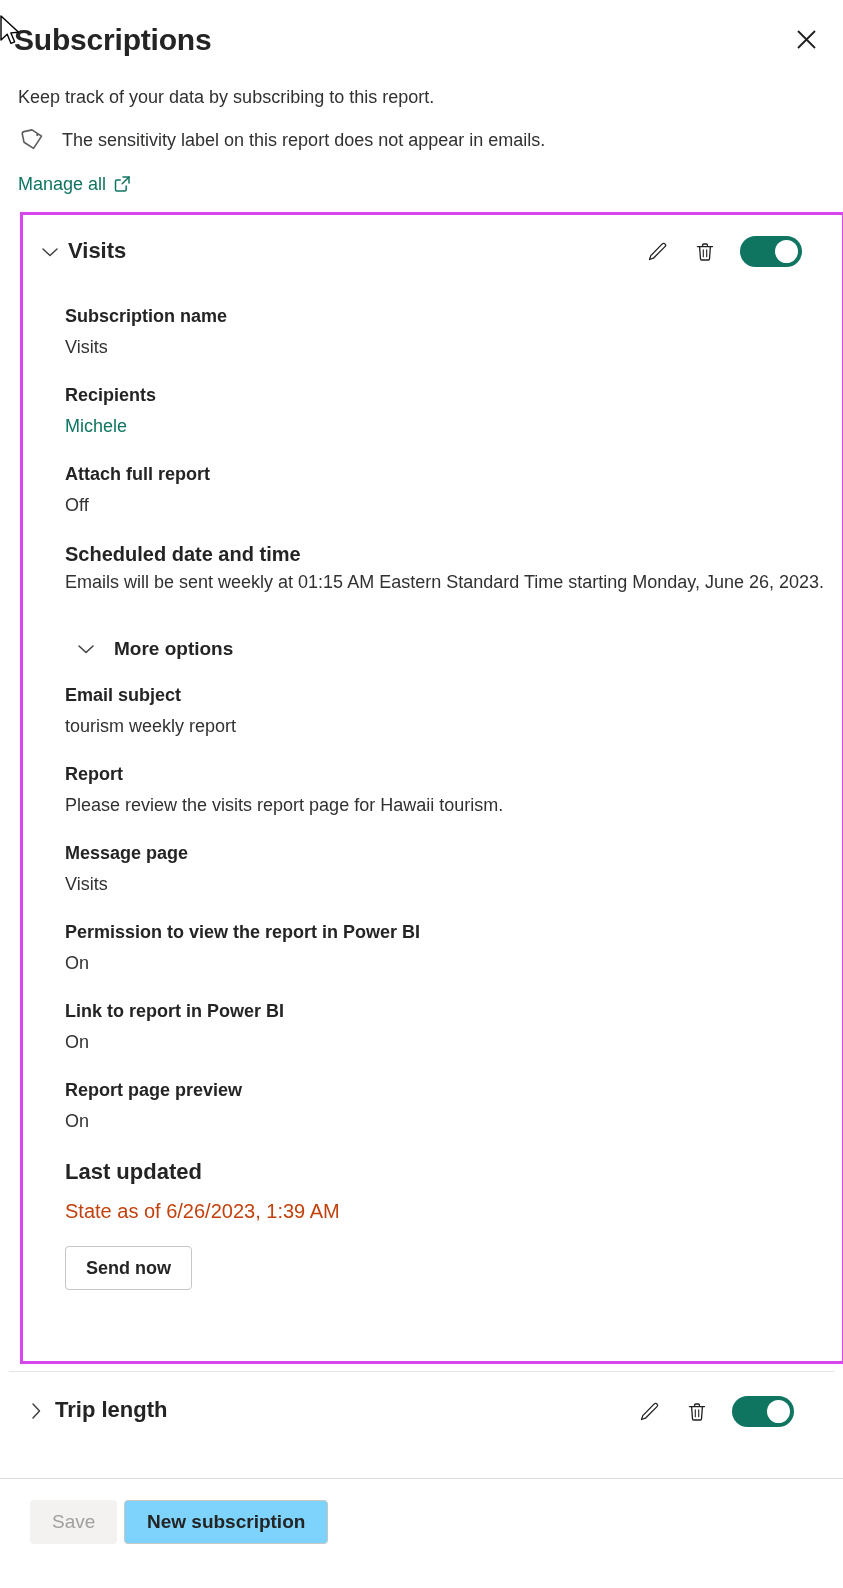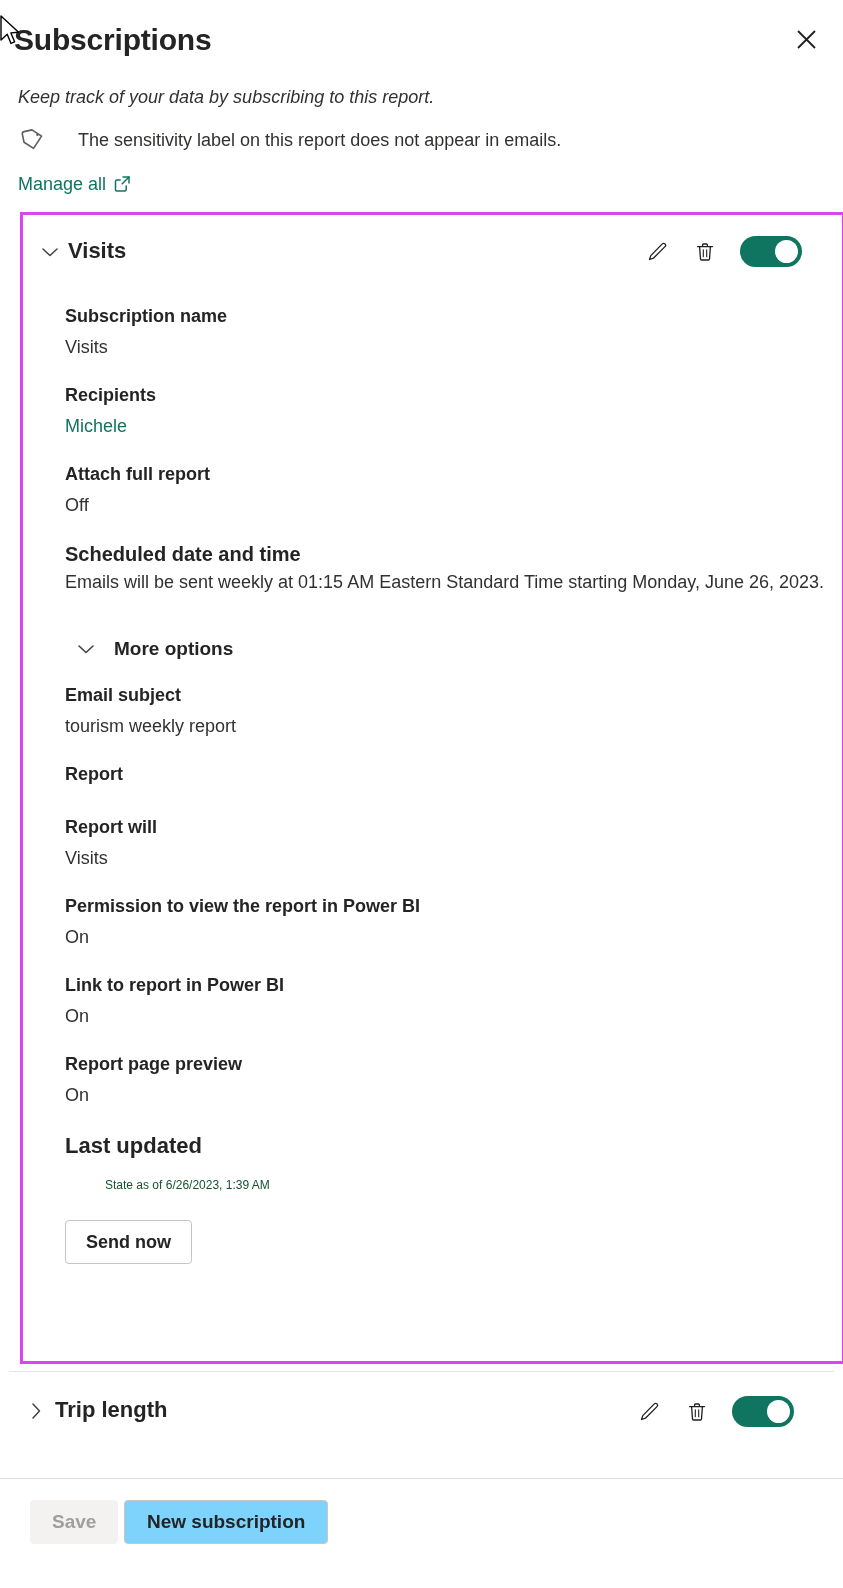--- a/index.html
+++ b/index.html
@@ -29,25 +29,25 @@
   .close-btn {
     position: absolute; right: 20px; top: 4px;
     width: 34px; height: 34px;
     display: flex; align-items: center; justify-content: center;
     cursor: pointer; background: none; border: none;
   }
   .close-btn svg { display: block; }
 
   .subtitle {
     position: absolute; left: 18px; top: 84px;
-    font-size: 18px; color: #323130; line-height: 26px; font-style: italic;
+    font-size: 18px; color: #323130; line-height: 26px;
   }
   .sens-row {
     position: absolute; left: 18px; top: 126px;
-    display: flex; align-items: center; gap: 32px;
+    display: flex; align-items: center; gap: 16px;
   }
   .sens-icon { width: 28px; height: 28px; display:block; }
   .sens-text { font-size: 18px; color: #323130; line-height: 26px; }
 
   .manage-row {
     position: absolute; left: 18px; top: 171px;
     display: flex; align-items: center; gap: 6px;
     cursor: pointer;
   }
   .manage-link {
@@ -122,21 +122,21 @@
     cursor: pointer; margin-top: 41px; margin-bottom: 22px;
     margin-left: 10px;
   }
   .more-chev { width: 22px; height: 22px; display: block; }
   .more-label { font-size: 19px; font-weight: 700; color: #242424; }
 
   .last-label {
     font-size: 22px; font-weight: 600; color: #242424; line-height: 32px;
   }
   .last-value {
-    font-size: 12px; color: #14532d; line-height: 25px; margin-top: 11px; margin-left: 40px;
+    font-size: 20px; color: #c2410c; line-height: 25px; margin-top: 11px;
   }
   .send-btn {
     margin-top: 22px;
     display: inline-flex; align-items: center; justify-content: center;
     height: 44px; padding: 12px 20px;
     background: #ffffff; border: 1px solid #c8c6c4; border-radius: 4px;
     font-family: "Liberation Sans", sans-serif;
     font-size: 18px; font-weight: 600; color: #242424; cursor: pointer;
   }
 
@@ -165,21 +165,21 @@
   }
   .footer {
     position: absolute; left: 0; top: 1479px; width: 843px; height: 109px;
     background: #ffffff;
   }
   .btn-save {
     position: absolute; left: 30px; top: 21px;
     height: 44px; padding: 0 22px;
     background: #f3f2f1; border: none; border-radius: 4px;
     font-family: "Liberation Sans", sans-serif;
-    font-size: 19px; font-weight: 700; color: #a19f9d; cursor: default;
+    font-size: 19px; font-weight: 400; color: #a19f9d; cursor: default;
   }
   .btn-new {
     position: absolute; left: 124px; top: 21px;
     height: 44px; padding: 0 22px;
     background: #7dd3fc; border: 1px solid #c8c6c4; border-radius: 4px;
     font-family: "Liberation Sans", sans-serif;
     font-size: 19px; font-weight: 600; color: #242424; cursor: pointer;
   }
 
   
@@ -278,25 +278,26 @@
       </div>
 
       <div class="fld">
         <div class="fld-label">Email subject</div>
         <div class="fld-value">tourism weekly report</div>
       </div>
       <div class="gap-lg"></div>
 
       <div class="fld">
         <div class="fld-label">Report</div>
-      </div>
-      <div class="gap-lg"></div>
-
-      <div class="fld">
-        <div class="fld-label">Report will</div>
+        <div class="fld-value">Please review the visits report page for Hawaii tourism.</div>
+      </div>
+      <div class="gap-lg"></div>
+
+      <div class="fld">
+        <div class="fld-label">Message page</div>
         <div class="fld-value">Visits</div>
       </div>
       <div class="gap-lg"></div>
 
       <div class="fld">
         <div class="fld-label">Permission to view the report in Power BI</div>
         <div class="fld-value">On</div>
       </div>
       <div class="gap-lg"></div>
 

